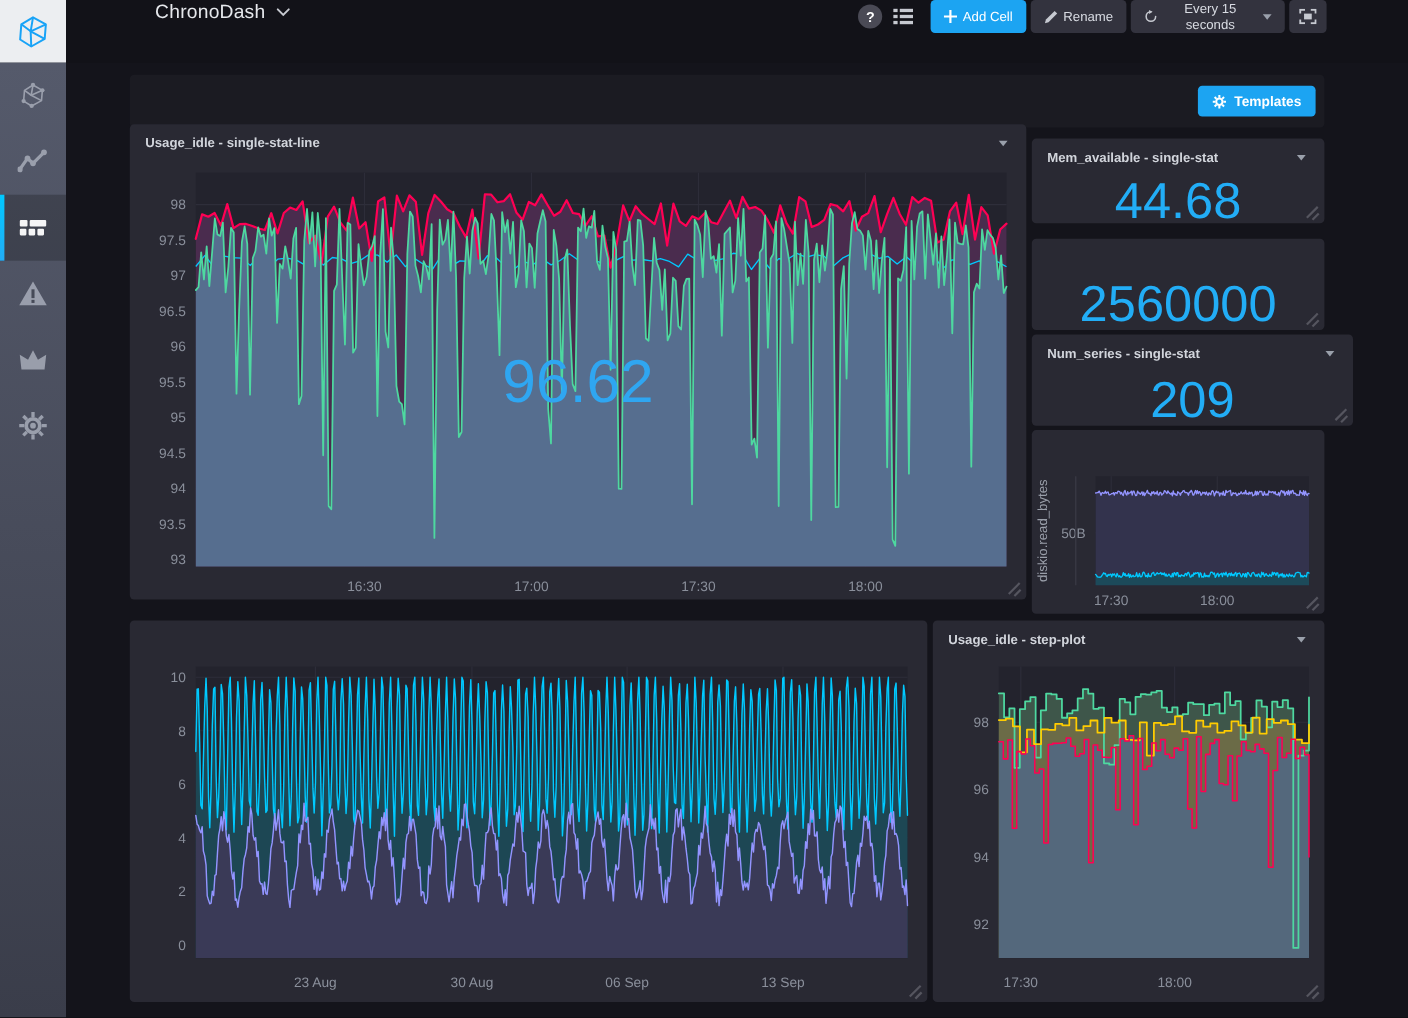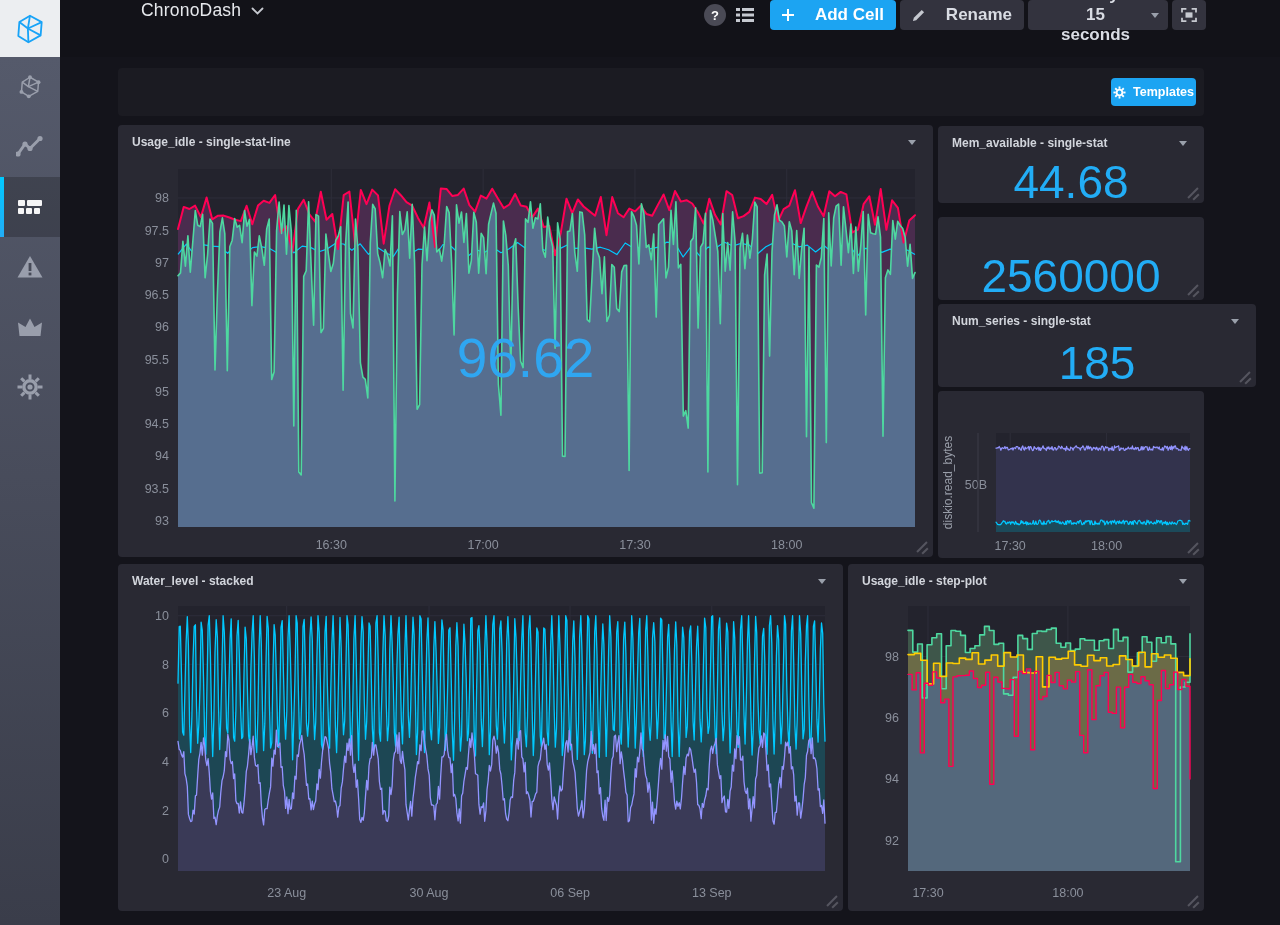--- a/index.html
+++ b/index.html
@@ -20,61 +20,61 @@
 
   
   .navbar{position:absolute;left:60px;top:0;right:0;height:57px;background:#121218;
           display:flex;align-items:flex-start;padding-left:81px}
   .title-group{display:flex;align-items:center;gap:10px;cursor:pointer}
   .title-group .ttl{font-size:17.5px;color:#e6e8ec;letter-spacing:.2px}
   .nav-right{margin-left:auto;display:flex;align-items:center;gap:4px;padding-right:74px}
   .help{width:22px;height:22px;border-radius:50%;background:#4a4a55;color:#fff;font-weight:bold;
         font-size:13px;display:flex;align-items:center;justify-content:center;margin-right:6px;cursor:pointer}
   .listicon{margin-right:12px;cursor:pointer;display:flex}
-  .nbtn{height:30px;border-radius:4px;display:flex;align-items:center;gap:21px;padding:0 12px;
-        font-size:17px;font-weight:bold;color:#d9dce3;background:#33333e;border:none;cursor:pointer;
+  .nbtn{height:30px;border-radius:4px;display:flex;align-items:center;gap:5px;padding:0 12px;
+        font-size:12px;font-weight:normal;color:#d9dce3;background:#33333e;border:none;cursor:pointer;
         font-family:"Liberation Sans",sans-serif}
   .nbtn.blue{background:#1CA4F2;color:#fff}
   .nbtn.square{width:34px;justify-content:center;padding:0}
   .nbtn.wide{width:140px}
   .tri{width:0;height:0;border-left:4px solid transparent;border-right:4px solid transparent;
        border-top:5px solid #9aa0ab}
   .nbtn .tri{margin-left:4px}
   .nbtn.wide .tri{margin-left:auto}
 
   
   .content{position:absolute;left:60px;top:57px;right:0;bottom:0;background:#14141b}
   .template-bar{position:absolute;left:58px;top:11px;width:1086px;height:48px;background:#1b1b22;
                 border-radius:4px;display:flex;align-items:center;justify-content:flex-end;padding-right:8px}
   .tbtn{height:28px;border-radius:4px;background:#1CA4F2;color:#fff;font-weight:bold;font-size:12.5px;
-        display:flex;align-items:center;gap:7px;padding:0 2px;border:none;cursor:pointer;
+        display:flex;align-items:center;gap:7px;padding:0 13px;border:none;cursor:pointer;
         font-family:"Liberation Sans",sans-serif}
 
   
   .panel{position:absolute;background:#292933;border-radius:4px}
   .panel-h{height:34px;display:flex;align-items:center;justify-content:space-between;
            padding:0 14px;cursor:move}
   .panel-title{font-size:12px;font-weight:bold;color:#d2d5dc}
   .caret-btn{width:14px;height:14px;display:flex;align-items:center;justify-content:center;cursor:pointer}
   .panel-b{position:absolute;top:34px;left:0;right:0;bottom:0}
   .chart{position:absolute;inset:0}
   .chart svg{display:block}
   .stat-big{position:absolute;inset:0;display:flex;align-items:center;justify-content:center;
             color:#22ADF6;font-size:46px;font-weight:300;letter-spacing:0}
   .stat-overlay{position:absolute;inset:0;display:flex;align-items:center;justify-content:center;
             color:#2FA6F1;font-size:55px;font-weight:300;pointer-events:none;z-index:2}
   .resize{position:absolute;right:4px;bottom:4px;width:15px;height:15px;cursor:nwse-resize;z-index:3}
   .resize::before{content:'';position:absolute;right:0;bottom:5px;width:14px;height:2px;background:#55555f;transform:rotate(-45deg)}
   .resize::after{content:'';position:absolute;right:0;bottom:1px;width:8px;height:2px;background:#55555f;transform:rotate(-45deg)}
 
   
-  #p-usage{left:58px;top:68px;width:815px;height:432px}
+  #p-usage{left:58px;top:56px;width:815px;height:432px}
   #p-mem{left:878px;top:69px;width:266px;height:77px}
   #p-total{left:878px;top:160px;width:266px;height:83px}
-  #p-num{left:878px;top:247px;width:318px;height:83px}
+  #p-num{left:878px;top:247px;width:292px;height:83px}
   #p-bytes{left:878px;top:334px;width:266px;height:167px}
   #p-water{left:58px;top:507px;width:725px;height:347px}
   #p-step{left:788px;top:507px;width:356px;height:347px}
 
   text{font-family:"Liberation Sans",sans-serif}
 </style>
 </head>
 <body>
 
 <div class="app">
@@ -310,21 +310,21 @@
     </section>
 
     <section class="panel" id="p-num">
       <div class="panel-h">
         <span class="panel-title">Num_series - single-stat</span>
         <span class="caret-btn">
             <span class="tri"></span>
           </span>
       </div>
       <div class="panel-b">
-        <div class="stat-big">185</div>
+        <div class="stat-big">209</div>
       </div>
       <div class="resize"></div>
     </section>
 
     <section class="panel" id="p-bytes">
       <div class="panel-b">
         <div class="chart">
             <svg width="266" height="133">
               <rect x="58" y="8" width="194" height="99" fill="#23232D"></rect>
               <line x1="72.162" y1="8" x2="72.162" y2="107" stroke="#2E2E3A" stroke-width="1"></line>
@@ -339,26 +339,20 @@
               <path d="M58.0 97.2L58.8 98.1L59.6 99.5L60.4 99.6L61.2 99.7L62.1 99.8L62.9 99.4L63.7 98.2L64.5 97.2L65.3 95.7L66.1 96.7L66.9 96.2L67.7 98.5L68.6 99.1L69.4 97.2L70.2 98.1L71.0 97.1L71.8 96.9L72.6 99.3L73.4 96.8L74.2 97.8L75.0 96.7L75.9 98.2L76.7 99.4L77.5 96.3L78.3 97.9L79.1 99.4L79.9 98.4L80.7 99.7L81.5 99.6L82.4 98.5L83.2 95.5L84.0 98.1L84.8 96.4L85.6 98.8L86.4 98.1L87.2 98.5L88.0 96.5L88.8 99.8L89.7 97.3L90.5 99.5L91.3 99.0L92.1 97.9L92.9 99.3L93.7 99.0L94.5 98.6L95.3 95.5L96.2 99.3L97.0 99.1L97.8 96.2L98.6 99.1L99.4 99.4L100.2 98.6L101.0 95.6L101.8 95.1L102.6 96.2L103.5 99.2L104.3 98.1L105.1 99.6L105.9 96.2L106.7 99.1L107.5 98.7L108.3 99.2L109.1 96.5L109.9 95.9L110.8 95.3L111.6 98.1L112.4 97.9L113.2 96.5L114.0 95.6L114.8 96.8L115.6 96.5L116.4 96.4L117.3 95.5L118.1 97.3L118.9 96.2L119.7 97.3L120.5 95.8L121.3 98.6L122.1 96.8L122.9 98.9L123.7 98.4L124.6 96.9L125.4 97.9L126.2 99.3L127.0 99.5L127.8 96.2L128.6 99.3L129.4 95.5L130.2 96.1L131.1 98.2L131.9 95.5L132.7 95.6L133.5 99.2L134.3 98.2L135.1 99.2L135.9 97.5L136.7 98.3L137.5 98.1L138.4 99.0L139.2 96.9L140.0 96.3L140.8 98.3L141.6 95.8L142.4 95.3L143.2 97.1L144.0 99.7L144.9 99.4L145.7 97.5L146.5 98.9L147.3 95.9L148.1 97.1L148.9 95.7L149.7 96.3L150.5 95.7L151.3 95.7L152.2 99.7L153.0 95.7L153.8 96.3L154.6 99.6L155.4 99.3L156.2 99.7L157.0 96.0L157.8 99.1L158.7 98.2L159.5 99.1L160.3 98.1L161.1 99.4L161.9 97.4L162.7 95.2L163.5 95.2L164.3 95.4L165.1 97.0L166.0 95.9L166.8 99.8L167.6 98.8L168.4 96.6L169.2 96.1L170.0 99.2L170.8 97.4L171.6 96.9L172.5 96.2L173.3 99.1L174.1 95.9L174.9 96.3L175.7 97.8L176.5 95.2L177.3 97.4L178.1 99.2L178.9 96.7L179.8 96.2L180.6 98.4L181.4 95.9L182.2 98.2L183.0 97.1L183.8 98.5L184.6 96.3L185.4 95.3L186.3 99.0L187.1 96.2L187.9 96.4L188.7 95.9L189.5 96.9L190.3 99.3L191.1 99.2L191.9 96.6L192.7 96.7L193.6 99.3L194.4 96.4L195.2 99.7L196.0 95.7L196.8 95.7L197.6 97.1L198.4 98.4L199.2 99.1L200.1 96.2L200.9 95.6L201.7 95.4L202.5 97.0L203.3 98.7L204.1 97.5L204.9 99.1L205.7 96.9L206.5 96.8L207.4 99.3L208.2 99.6L209.0 95.2L209.8 97.4L210.6 95.7L211.4 99.0L212.2 97.7L213.0 96.5L213.8 97.9L214.7 98.6L215.5 98.9L216.3 97.1L217.1 98.2L217.9 98.9L218.7 95.2L219.5 97.6L220.3 95.5L221.2 96.2L222.0 98.1L222.8 95.7L223.6 95.9L224.4 99.7L225.2 98.0L226.0 97.1L226.8 98.5L227.6 96.3L228.5 99.7L229.3 97.2L230.1 99.7L230.9 98.8L231.7 97.1L232.5 98.5L233.3 99.2L234.1 96.8L235.0 98.2L235.8 98.9L236.6 97.7L237.4 98.5L238.2 99.5L239.0 98.6L239.8 96.0L240.6 95.7L241.4 95.3L242.3 95.3L243.1 95.6L243.9 95.8L244.7 99.4L245.5 98.1L246.3 99.4L247.1 99.2L247.9 98.1L248.8 98.7L249.6 99.3L250.4 95.5L251.2 95.4L252.0 96.0V107.0H58.0Z" fill="#1C4A5A" stroke="none"></path>
               <path d="M58.0 23.2L58.8 23.1L59.6 22.7L60.4 22.8L61.2 21.5L62.1 23.0L62.9 25.3L63.7 23.1L64.5 22.7L65.3 23.5L66.1 23.3L66.9 21.5L67.7 23.6L68.6 22.4L69.4 22.3L70.2 24.9L71.0 24.8L71.8 24.3L72.6 23.7L73.4 23.8L74.2 22.8L75.0 25.1L75.9 22.8L76.7 22.9L77.5 23.6L78.3 21.5L79.1 21.7L79.9 21.9L80.7 24.1L81.5 22.6L82.4 24.5L83.2 25.4L84.0 22.0L84.8 20.9L85.6 24.2L86.4 25.0L87.2 22.0L88.0 24.0L88.8 23.0L89.7 22.9L90.5 21.5L91.3 25.0L92.1 21.5L92.9 21.6L93.7 23.8L94.5 25.6L95.3 25.3L96.2 21.5L97.0 23.2L97.8 23.1L98.6 24.4L99.4 23.2L100.2 22.1L101.0 25.3L101.8 22.5L102.6 25.5L103.5 23.5L104.3 22.6L105.1 20.8L105.9 23.6L106.7 23.4L107.5 24.0L108.3 25.5L109.1 22.1L109.9 23.6L110.8 21.9L111.6 24.2L112.4 23.0L113.2 24.0L114.0 21.5L114.8 24.9L115.6 25.1L116.4 22.6L117.3 22.6L118.1 25.1L118.9 23.9L119.7 23.8L120.5 21.1L121.3 21.5L122.1 22.6L122.9 23.7L123.7 21.2L124.6 22.8L125.4 23.6L126.2 24.2L127.0 23.2L127.8 25.7L128.6 21.3L129.4 24.2L130.2 23.7L131.1 25.1L131.9 25.3L132.7 22.0L133.5 23.0L134.3 23.2L135.1 25.2L135.9 22.9L136.7 22.6L137.5 21.3L138.4 20.9L139.2 22.7L140.0 22.7L140.8 22.9L141.6 23.3L142.4 25.2L143.2 22.5L144.0 22.5L144.9 20.8L145.7 22.2L146.5 25.0L147.3 25.0L148.1 22.5L148.9 20.9L149.7 24.0L150.5 21.1L151.3 23.8L152.2 21.9L153.0 22.5L153.8 25.4L154.6 24.3L155.4 22.4L156.2 23.3L157.0 22.6L157.8 24.6L158.7 22.2L159.5 24.1L160.3 25.3L161.1 23.0L161.9 23.8L162.7 24.8L163.5 21.7L164.3 21.1L165.1 22.0L166.0 25.7L166.8 23.6L167.6 21.5L168.4 22.9L169.2 22.2L170.0 22.6L170.8 25.7L171.6 23.3L172.5 23.3L173.3 24.9L174.1 21.7L174.9 25.4L175.7 25.3L176.5 20.8L177.3 22.7L178.1 22.2L178.9 21.6L179.8 21.2L180.6 20.8L181.4 25.5L182.2 24.9L183.0 22.8L183.8 23.8L184.6 23.6L185.4 23.1L186.3 25.5L187.1 25.4L187.9 23.4L188.7 24.4L189.5 23.6L190.3 22.1L191.1 23.7L191.9 24.0L192.7 22.8L193.6 23.9L194.4 20.9L195.2 24.2L196.0 23.5L196.8 24.5L197.6 22.3L198.4 24.1L199.2 22.9L200.1 22.5L200.9 25.7L201.7 25.1L202.5 24.9L203.3 21.6L204.1 25.0L204.9 21.7L205.7 24.7L206.5 22.6L207.4 21.6L208.2 22.0L209.0 21.7L209.8 25.2L210.6 25.3L211.4 22.0L212.2 24.6L213.0 25.1L213.8 24.0L214.7 25.2L215.5 21.3L216.3 22.5L217.1 22.1L217.9 22.8L218.7 22.0L219.5 22.2L220.3 23.8L221.2 21.9L222.0 24.6L222.8 24.7L223.6 25.0L224.4 22.6L225.2 25.7L226.0 22.9L226.8 20.9L227.6 21.4L228.5 23.1L229.3 21.4L230.1 25.4L230.9 23.1L231.7 21.9L232.5 24.5L233.3 20.8L234.1 25.0L235.0 21.4L235.8 23.4L236.6 21.1L237.4 20.8L238.2 23.8L239.0 23.4L239.8 23.5L240.6 25.2L241.4 24.8L242.3 25.2L243.1 25.3L243.9 21.1L244.7 23.0L245.5 22.9L246.3 24.6L247.1 21.1L247.9 25.3L248.8 21.6L249.6 24.4L250.4 25.4L251.2 23.5L252.0 23.8" fill="none" stroke="#9394FF" stroke-width="1.2" stroke-linejoin="round" stroke-linecap="round"></path>
               <path d="M58.0 97.2L58.8 98.1L59.6 99.5L60.4 99.6L61.2 99.7L62.1 99.8L62.9 99.4L63.7 98.2L64.5 97.2L65.3 95.7L66.1 96.7L66.9 96.2L67.7 98.5L68.6 99.1L69.4 97.2L70.2 98.1L71.0 97.1L71.8 96.9L72.6 99.3L73.4 96.8L74.2 97.8L75.0 96.7L75.9 98.2L76.7 99.4L77.5 96.3L78.3 97.9L79.1 99.4L79.9 98.4L80.7 99.7L81.5 99.6L82.4 98.5L83.2 95.5L84.0 98.1L84.8 96.4L85.6 98.8L86.4 98.1L87.2 98.5L88.0 96.5L88.8 99.8L89.7 97.3L90.5 99.5L91.3 99.0L92.1 97.9L92.9 99.3L93.7 99.0L94.5 98.6L95.3 95.5L96.2 99.3L97.0 99.1L97.8 96.2L98.6 99.1L99.4 99.4L100.2 98.6L101.0 95.6L101.8 95.1L102.6 96.2L103.5 99.2L104.3 98.1L105.1 99.6L105.9 96.2L106.7 99.1L107.5 98.7L108.3 99.2L109.1 96.5L109.9 95.9L110.8 95.3L111.6 98.1L112.4 97.9L113.2 96.5L114.0 95.6L114.8 96.8L115.6 96.5L116.4 96.4L117.3 95.5L118.1 97.3L118.9 96.2L119.7 97.3L120.5 95.8L121.3 98.6L122.1 96.8L122.9 98.9L123.7 98.4L124.6 96.9L125.4 97.9L126.2 99.3L127.0 99.5L127.8 96.2L128.6 99.3L129.4 95.5L130.2 96.1L131.1 98.2L131.9 95.5L132.7 95.6L133.5 99.2L134.3 98.2L135.1 99.2L135.9 97.5L136.7 98.3L137.5 98.1L138.4 99.0L139.2 96.9L140.0 96.3L140.8 98.3L141.6 95.8L142.4 95.3L143.2 97.1L144.0 99.7L144.9 99.4L145.7 97.5L146.5 98.9L147.3 95.9L148.1 97.1L148.9 95.7L149.7 96.3L150.5 95.7L151.3 95.7L152.2 99.7L153.0 95.7L153.8 96.3L154.6 99.6L155.4 99.3L156.2 99.7L157.0 96.0L157.8 99.1L158.7 98.2L159.5 99.1L160.3 98.1L161.1 99.4L161.9 97.4L162.7 95.2L163.5 95.2L164.3 95.4L165.1 97.0L166.0 95.9L166.8 99.8L167.6 98.8L168.4 96.6L169.2 96.1L170.0 99.2L170.8 97.4L171.6 96.9L172.5 96.2L173.3 99.1L174.1 95.9L174.9 96.3L175.7 97.8L176.5 95.2L177.3 97.4L178.1 99.2L178.9 96.7L179.8 96.2L180.6 98.4L181.4 95.9L182.2 98.2L183.0 97.1L183.8 98.5L184.6 96.3L185.4 95.3L186.3 99.0L187.1 96.2L187.9 96.4L188.7 95.9L189.5 96.9L190.3 99.3L191.1 99.2L191.9 96.6L192.7 96.7L193.6 99.3L194.4 96.4L195.2 99.7L196.0 95.7L196.8 95.7L197.6 97.1L198.4 98.4L199.2 99.1L200.1 96.2L200.9 95.6L201.7 95.4L202.5 97.0L203.3 98.7L204.1 97.5L204.9 99.1L205.7 96.9L206.5 96.8L207.4 99.3L208.2 99.6L209.0 95.2L209.8 97.4L210.6 95.7L211.4 99.0L212.2 97.7L213.0 96.5L213.8 97.9L214.7 98.6L215.5 98.9L216.3 97.1L217.1 98.2L217.9 98.9L218.7 95.2L219.5 97.6L220.3 95.5L221.2 96.2L222.0 98.1L222.8 95.7L223.6 95.9L224.4 99.7L225.2 98.0L226.0 97.1L226.8 98.5L227.6 96.3L228.5 99.7L229.3 97.2L230.1 99.7L230.9 98.8L231.7 97.1L232.5 98.5L233.3 99.2L234.1 96.8L235.0 98.2L235.8 98.9L236.6 97.7L237.4 98.5L238.2 99.5L239.0 98.6L239.8 96.0L240.6 95.7L241.4 95.3L242.3 95.3L243.1 95.6L243.9 95.8L244.7 99.4L245.5 98.1L246.3 99.4L247.1 99.2L247.9 98.1L248.8 98.7L249.6 99.3L250.4 95.5L251.2 95.4L252.0 96.0" fill="none" stroke="#00C9FF" stroke-width="1.2" stroke-linejoin="round" stroke-linecap="round"></path>
             </svg>
           </div>
       </div>
       <div class="resize"></div>
     </section>
 
     <section class="panel" id="p-water">
-      <div class="panel-h">
-        <span class="panel-title">Water_level - stacked</span>
-        <span class="caret-btn">
-            <span class="tri"></span>
-          </span>
-      </div>
       <div class="panel-b">
         <div class="chart">
             <svg width="725" height="313">
               <rect x="60" y="8" width="647" height="265" fill="#23232D"></rect>
               <line x1="168.69600000000003" y1="8" x2="168.69600000000003" y2="273" stroke="#2E2E3A" stroke-width="1"></line>
               <text x="168.69600000000003" y="299" text-anchor="middle" fill="#8A8F9B" font-size="12.5">23 Aug</text>
               <line x1="311.036" y1="8" x2="311.036" y2="273" stroke="#2E2E3A" stroke-width="1"></line>
               <text x="311.036" y="299" text-anchor="middle" fill="#8A8F9B" font-size="12.5">30 Aug</text>
               <line x1="452.082" y1="8" x2="452.082" y2="273" stroke="#2E2E3A" stroke-width="1"></line>
               <text x="452.082" y="299" text-anchor="middle" fill="#8A8F9B" font-size="12.5">06 Sep</text>

